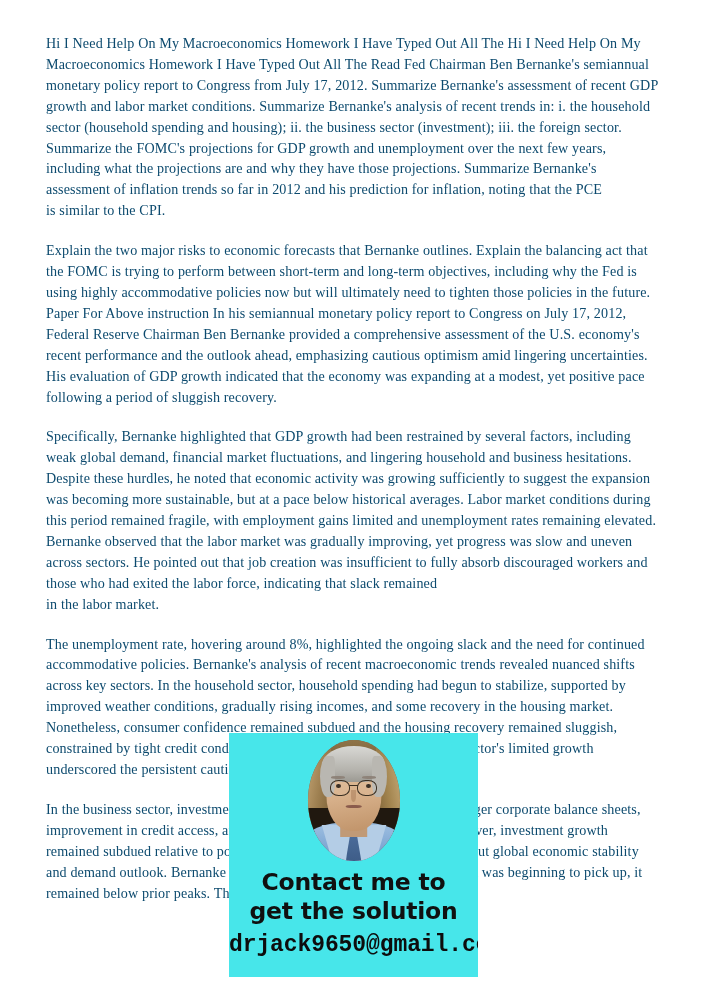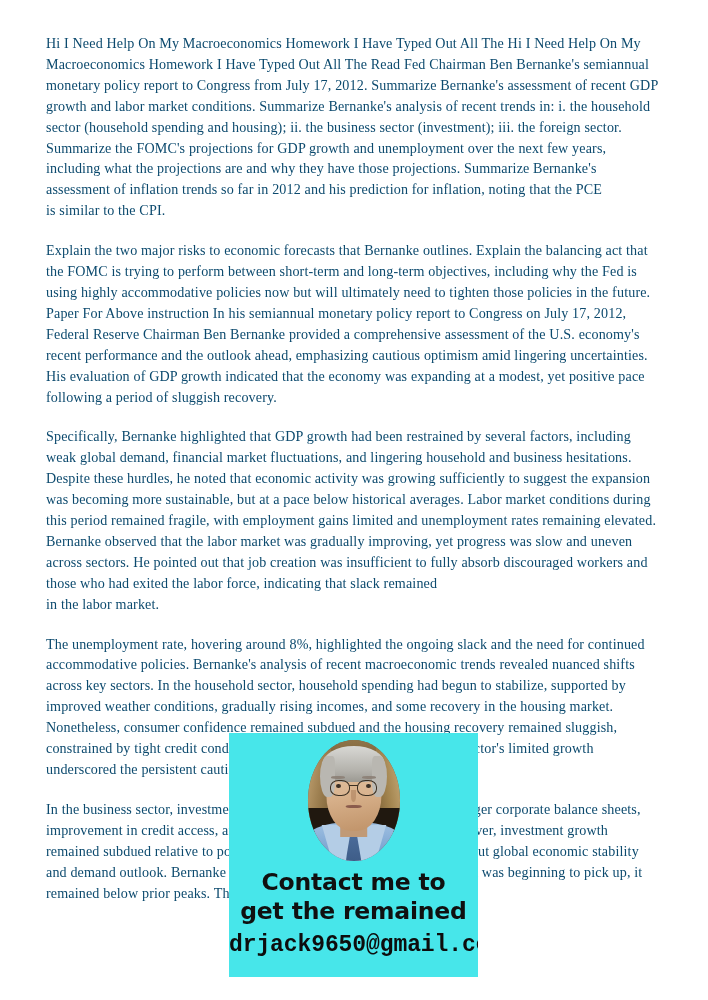--- a/index.html
+++ b/index.html
@@ -236,18 +236,18 @@
       <div class="glass-l"></div>
       <div class="glass-r"></div>
       <div class="bridge"></div>
       <div class="eye-l"></div>
       <div class="eye-r"></div>
       <div class="nose"></div>
       <div class="mouth"></div>
     </div>
 
     <div class="overlay-line first">Contact me to</div>
-    <div class="overlay-line">get the remained</div>
+    <div class="overlay-line">get the solution</div>
     <div class="overlay-email">drjack9650@gmail.com</div>
 
   </div>
 
 </div>
 
 </body></html>

